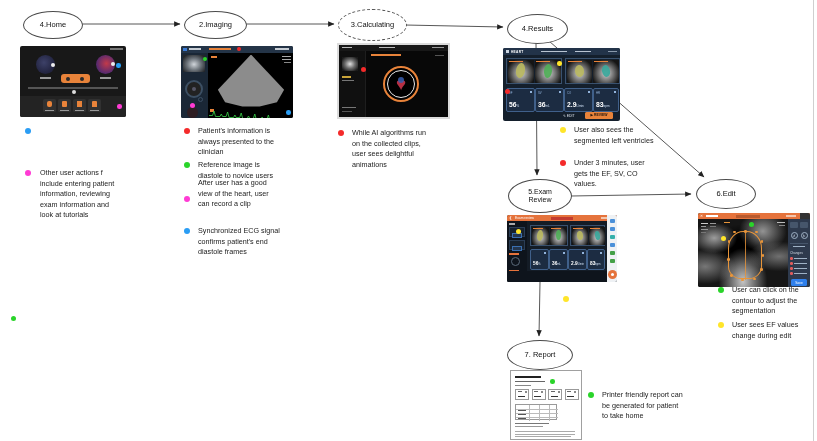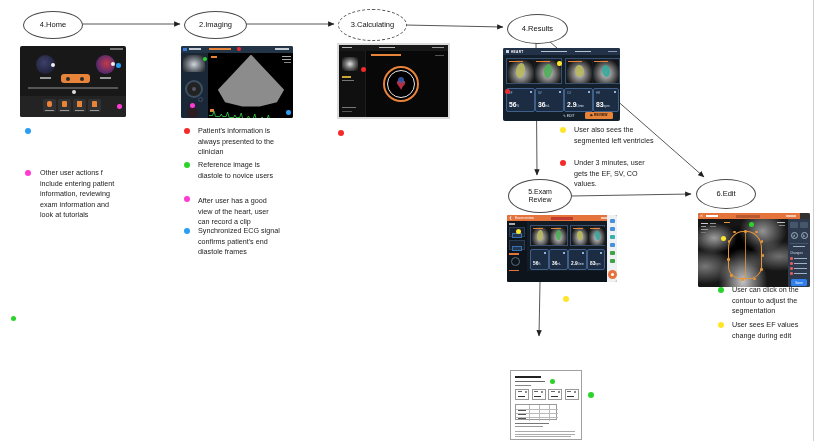--- a/index.html
+++ b/index.html
@@ -59,20 +59,23 @@
   <div class="oval" style="left:507px;top:14px;width:59px;height:28px;">
       <span>4.Results</span>
     </div>
   <div class="oval" style="left:508px;top:179px;width:62px;height:32px;font-size:7px;">
     <span>5.Exam</span>
     <span>Review</span>
   </div>
   <div class="oval" style="left:696px;top:179px;width:58px;height:28px;">
       <span>6.Edit</span>
     </div>
+  <div class="oval" style="left:507px;top:340px;width:64px;height:28px;">
+      <span>7. Report</span>
+    </div>
 
   <div class="screen" style="left:20px;top:46px;width:106px;height:71px;background:#181818;">
     <div class="b" style="right:3px;top:2px;width:13px;height:1.5px;background:#777;"></div>
     <div class="abs" style="left:16px;top:9px;width:19px;height:19px;border-radius:50%;background:radial-gradient(circle at 42% 40%,#3d4168,#242643 60%,#191a2d);"></div>
     <div class="abs" style="left:31px;top:17px;width:4px;height:4px;border-radius:50%;background:#eee;"></div>
     <div class="b" style="left:20px;top:31px;width:11px;height:1.5px;background:#9a9a9a;"></div>
     <div class="abs" style="left:76px;top:9px;width:19px;height:19px;border-radius:50%;background:radial-gradient(circle at 55% 45%,#c23a4a,#5a2a6e 65%,#2e2040);"></div>
     <div class="abs" style="left:91px;top:16px;width:4px;height:4px;border-radius:50%;background:#eee;"></div>
     <div class="b" style="left:80px;top:31px;width:11px;height:1.5px;background:#9a9a9a;"></div>
     <div class="dot mdot" style="left: 96px; top: 17px; width: 4.5px; height: 4.5px; background: rgb(42, 157, 244);"></div>
@@ -408,45 +411,52 @@
 look at tutorials</div>
 
   <div class="dot ndot" style="left: 184px; top: 128px; background: rgb(244, 42, 42);"></div>
   <div class="note" style="left:198px;top:126px;">Patient's information is
 always presented to the
 clinician</div>
   <div class="dot ndot" style="left: 184px; top: 162px; background: rgb(42, 212, 42);"></div>
   <div class="note" style="left:198px;top:160px;">Reference image is
 diastole to novice users</div>
   <div class="dot ndot" style="left: 184px; top: 196px; background: rgb(255, 59, 212);"></div>
-  <div class="note" style="left:198px;top:196px;">After user has a good
+  <div class="note" style="left:198px;top:178px;">After user has a good
 view of the heart, user
 can record a clip</div>
   <div class="dot ndot" style="left: 184px; top: 228px; background: rgb(42, 157, 244);"></div>
   <div class="note" style="left:198px;top:226px;">Synchronized ECG signal
 confirms patient's end
 diastole frames</div>
 
   <div class="dot ndot" style="left: 338px; top: 130px; background: rgb(244, 42, 42);"></div>
+  <div class="note" style="left:352px;top:128px;">While AI algorithms run
+on the collected clips,
+user sees delightful
+animations</div>
 
   <div class="dot ndot" style="left: 560px; top: 127px; background: rgb(255, 229, 42);"></div>
   <div class="note" style="left:574px;top:125px;">User also sees the
 segmented left ventricles</div>
   <div class="dot ndot" style="left: 560px; top: 160px; background: rgb(244, 42, 42);"></div>
   <div class="note" style="left:574px;top:158px;">Under 3 minutes, user
 gets the EF, SV, CO
 values.</div>
 
   <div class="dot ndot" style="left: 563px; top: 296px; background: rgb(255, 229, 42);"></div>
 
   <div class="dot ndot" style="left: 718px; top: 287px; background: rgb(42, 212, 42);"></div>
   <div class="note" style="left:732px;top:285px;width:90px;">User can click on the
 contour to adjust the
 segmentation</div>
   <div class="dot ndot" style="left: 718px; top: 322px; background: rgb(255, 229, 42);"></div>
   <div class="note" style="left:732px;top:320px;width:90px;">User sees EF values
 change during edit</div>
 
   <div class="dot ndot" style="left: 588px; top: 392px; background: rgb(42, 212, 42);"></div>
+  <div class="note" style="left:602px;top:390px;">Printer friendly report can
+be generated for patient
+to take home</div>
 
   <div class="dot mdot" style="left: 11px; top: 316px; width: 5px; height: 5px; background: rgb(42, 212, 42);"></div>
   <div class="b" style="left:813px;top:0;width:1px;height:441px;background:#cfcfcf;"></div>
 </div>
 
 </body></html>

